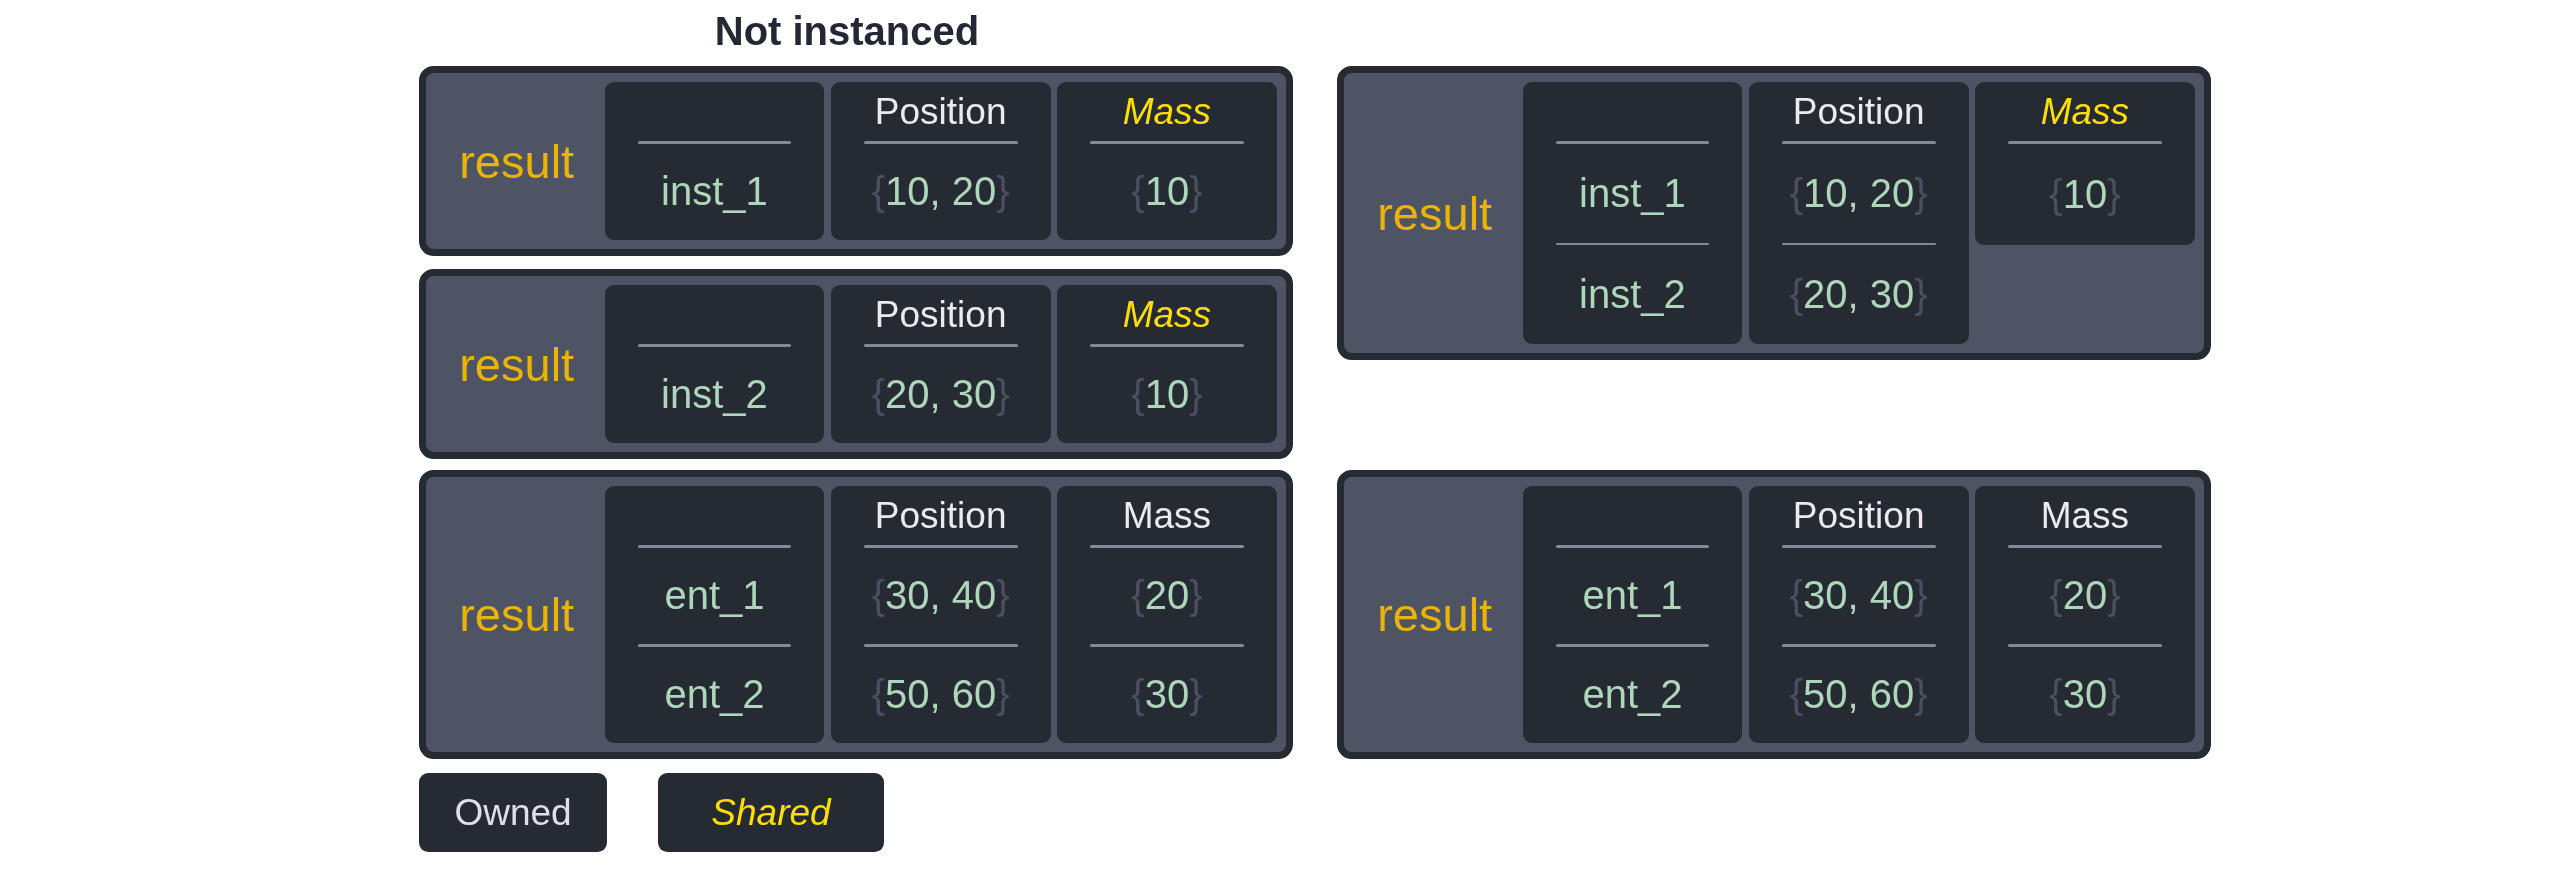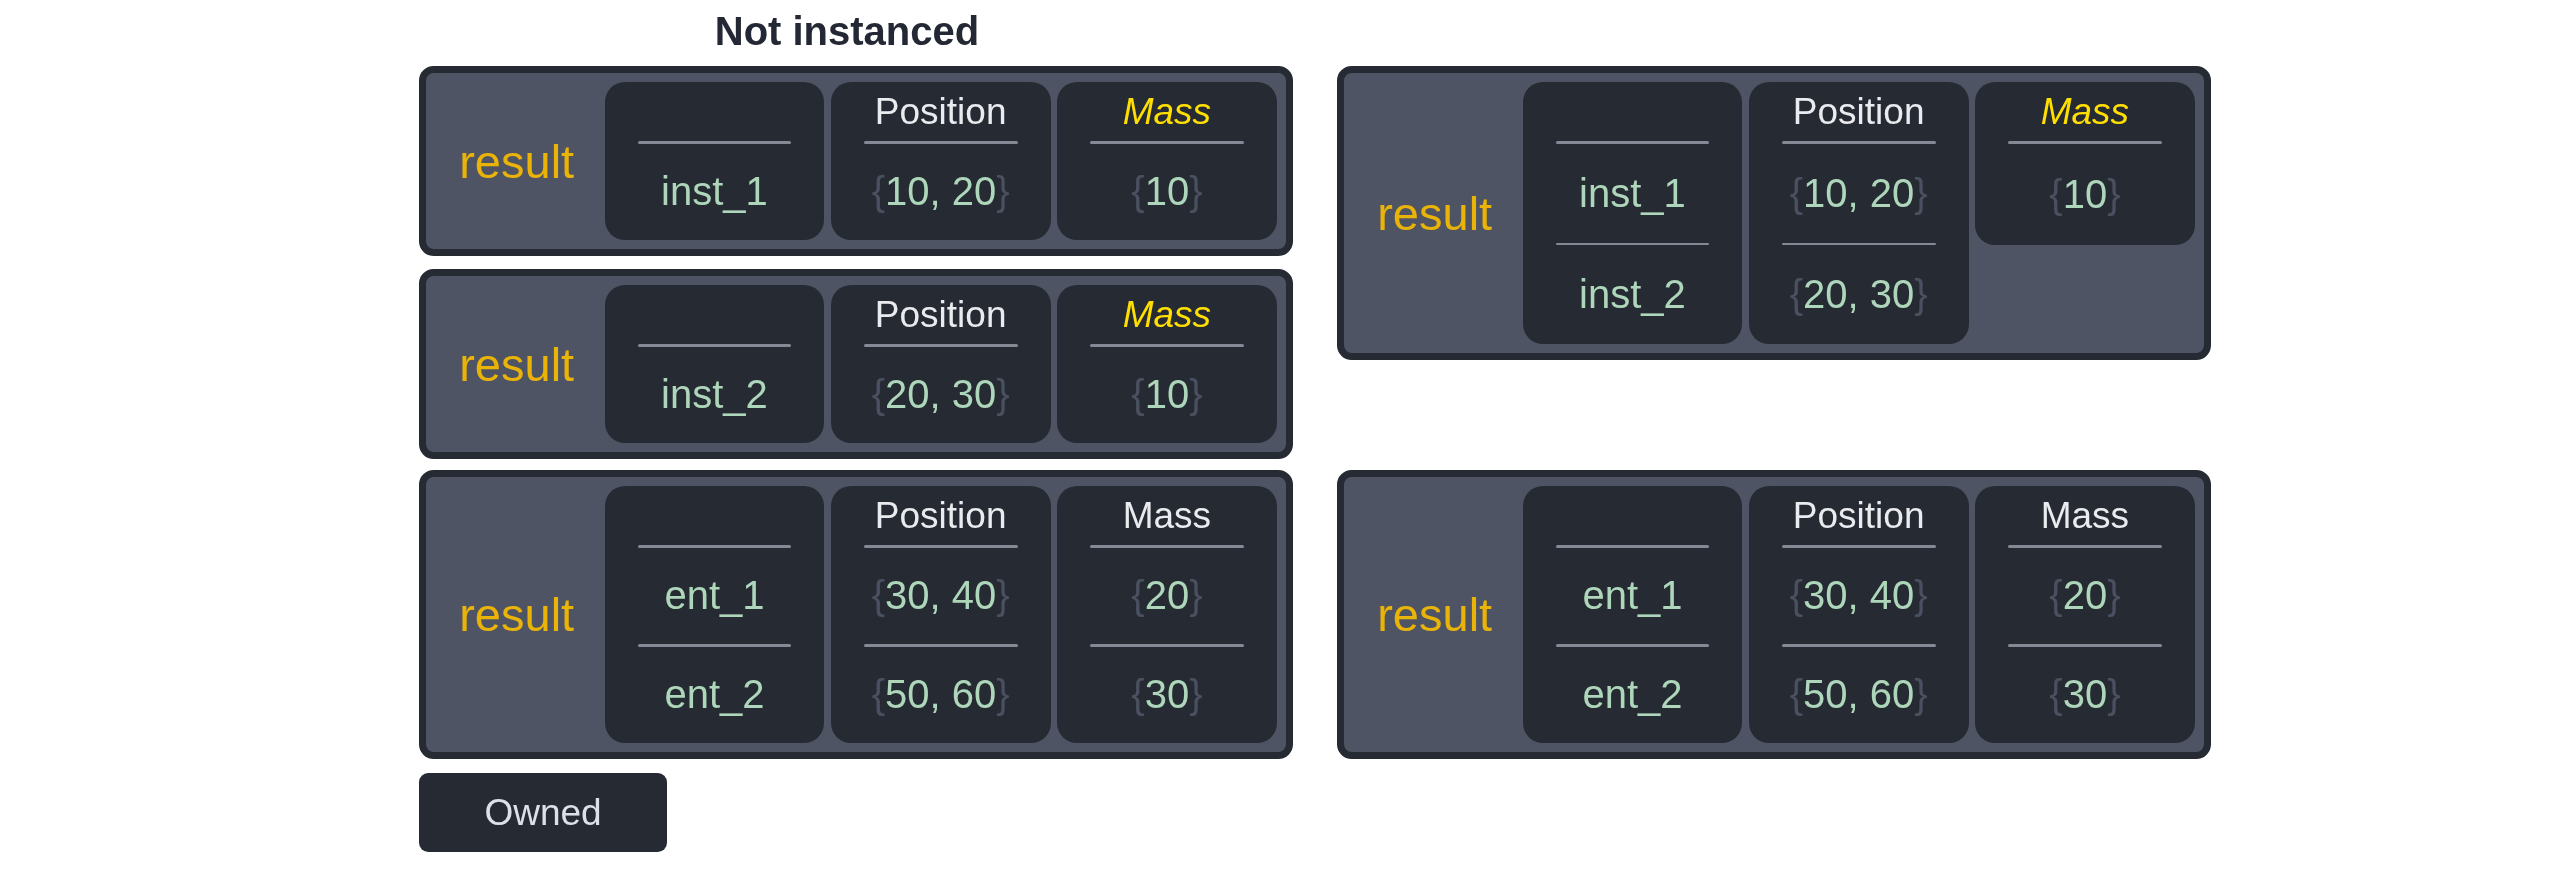--- a/index.html
+++ b/index.html
@@ -50,21 +50,21 @@
     flex: 0 0 163px;
     display: flex;
     align-items: center;
     justify-content: center;
     color: #eab308;
     font-size: 47px;
   }
   .cell {
     flex: 1 1 0;
     background: #262a33;
-    border-radius: 20px;
+    border-radius: 9px;
     display: flex;
     flex-direction: column;
     min-width: 0;
   }
   .cell.short {
     align-self: flex-start;
     height: 163px;
     width: 100%;
   }
   .cell-header {
@@ -103,21 +103,21 @@
     top: 773px;
     height: 79px;
     box-sizing: border-box;
     background: #262a33;
     border-radius: 9.2px;
     display: flex;
     align-items: center;
     justify-content: center;
     font-size: 37px;
   }
-  .legend-chip.owned  { left: 419px; width: 248px; color: #dde0e7; }
+  .legend-chip.owned  { left: 419px; width: 188px; color: #dde0e7; }
   .legend-chip.shared { left: 658px; width: 226px; color: #ffdf00; font-style: italic; }
 </style>
 </head>
 <body>
 
 <div class="canvas">
 
   <div class="col-title left">Not instanced</div>
 
   <div class="box lbox b1">
@@ -287,15 +287,16 @@
       <div class="divider"></div>
       <div class="cell-row">
           <span class="brace">{</span>
           <span class="green">30</span>
           <span class="brace">}</span>
         </div>
     </div>
   </div>
 
   <div class="legend-chip owned">Owned</div>
+  <div class="legend-chip shared">Shared</div>
 
 </div>
 
 
 </body></html>

